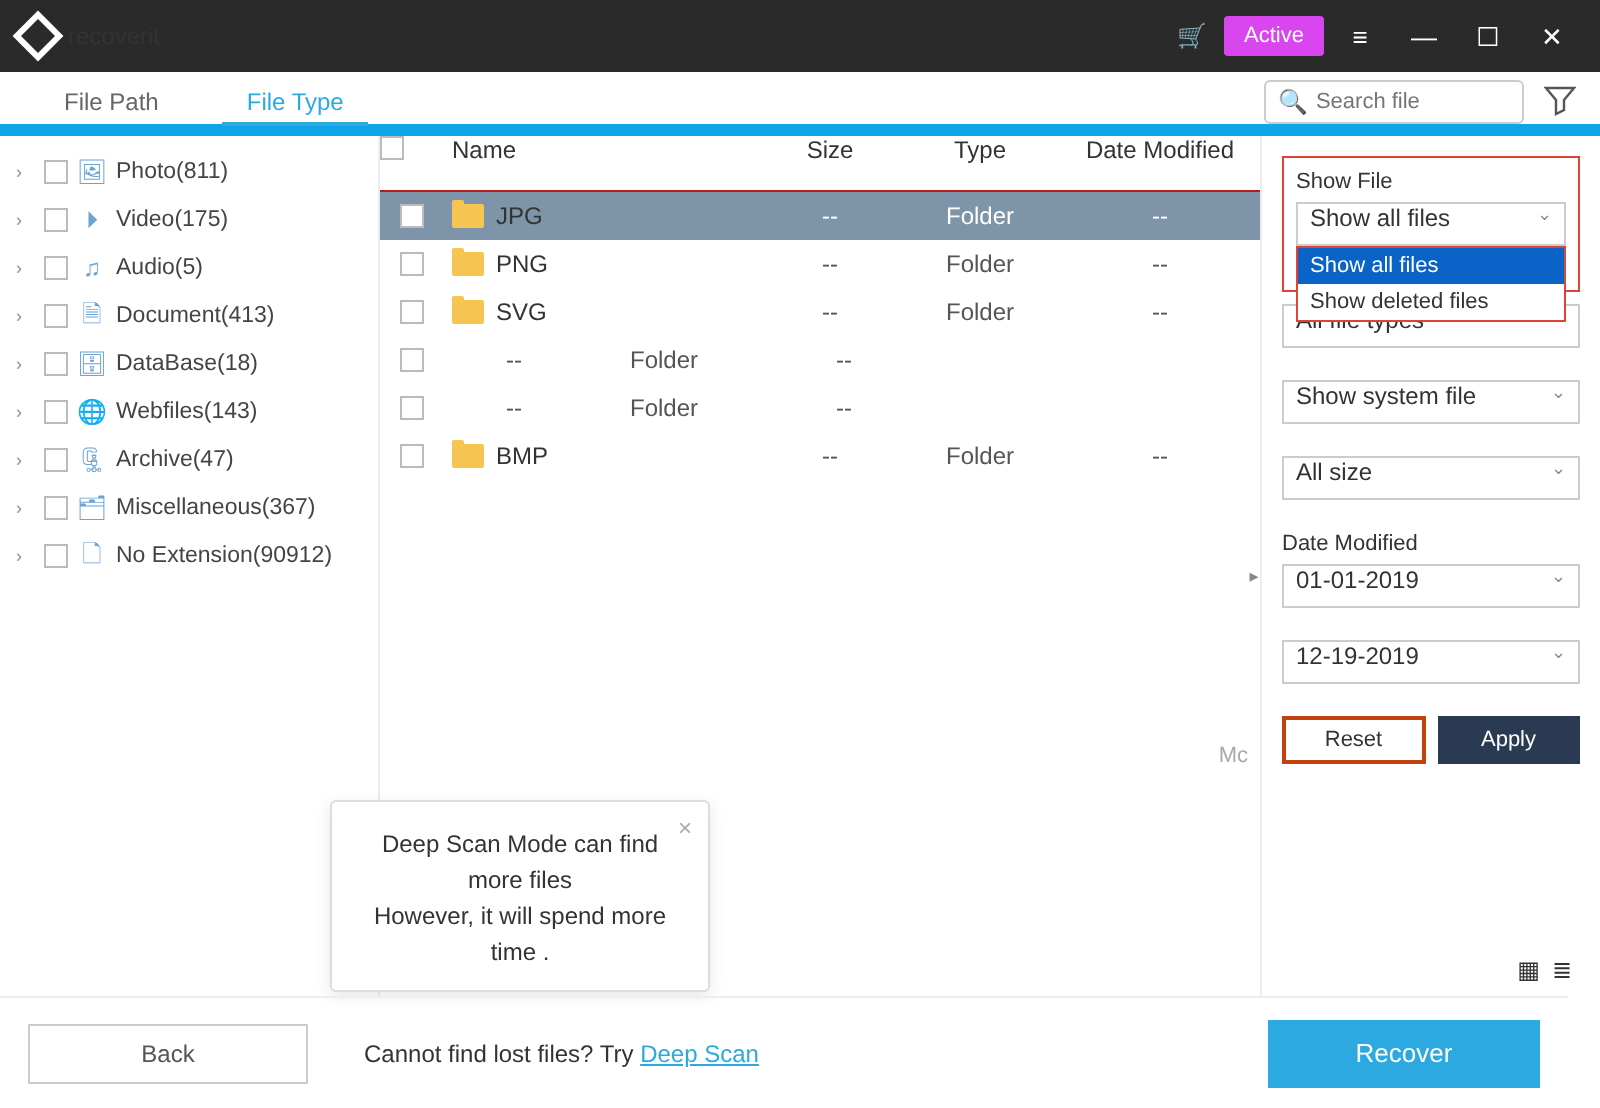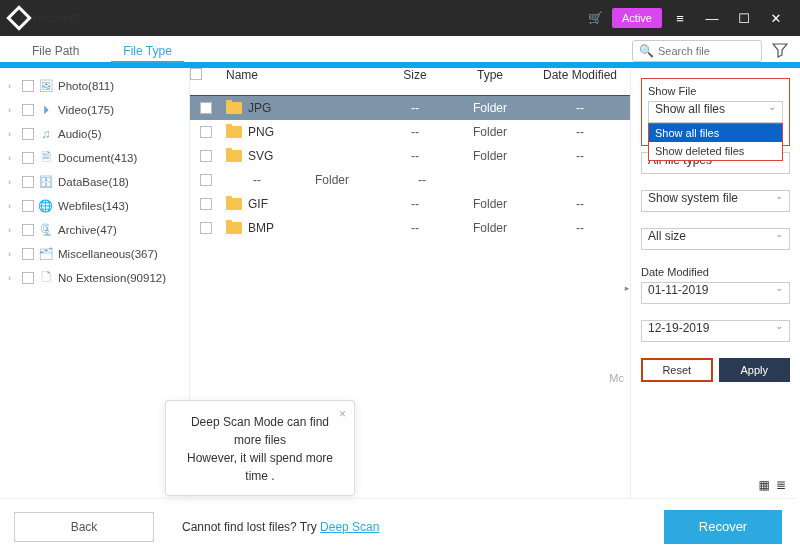--- a/index.html
+++ b/index.html
@@ -49,25 +49,25 @@
 .dropdown{position:absolute;top:21px;left:-1px;right:-1px;border:1px solid #d43;background:#fff;z-index:5}
 .dd-item{padding:3px 6px;font-size:11px}
 .dd-item.sel{background:#0a64c8;color:#fff}
 .btnrow{display:flex;gap:6px;margin-top:4px}
 .btn{flex:1;height:24px;display:flex;align-items:center;justify-content:center;border:2px solid #c2410c;font-size:11px}
 .btn.primary{background:#2a3a52;color:#fff;border-color:#2a3a52}
 .collapse{position:absolute;left:-8px;top:200px;width:8px;height:40px;display:flex;align-items:center;justify-content:center;font-size:9px;color:#888}
 .molabel{position:absolute;right:176px;top:372px;font-size:11px;color:#aaa}
 .tooltip{position:absolute;left:165px;bottom:58px;width:190px;background:#fff;border:1px solid #ddd;border-radius:3px;padding:12px 14px 10px;box-shadow:0 2px 8px rgba(0,0,0,.1);text-align:center;font-size:11px;color:#666;line-height:1.5}
 .tooltip .x{position:absolute;top:4px;right:8px;color:#aaa;font-size:12px}
-.footer{position:absolute;bottom:0;left:0;right:4px;height:56px;border-top:1px solid #eee;display:flex;align-items:center;padding:0 14px}
+.footer{position:absolute;bottom:0;left:0;right:16px;height:56px;border-top:1px solid #eee;display:flex;align-items:center;padding:0 14px}
 .back-btn{width:140px;height:30px;border:1px solid #ccc;display:flex;align-items:center;justify-content:center;font-size:12px;color:#555}
 .lost{margin-left:28px;font-size:11px;color:#666}
 .lost a{color:#2ca9e1;text-decoration:underline}
-.recover-btn{margin-left:auto;width:118px;height:34px;background:#2ca9e1;color:#fff;display:flex;align-items:center;justify-content:center;font-size:13px}
+.recover-btn{margin-left:auto;width:136px;height:34px;background:#2ca9e1;color:#fff;display:flex;align-items:center;justify-content:center;font-size:13px}
 .viewicons{position:absolute;right:14px;bottom:62px;display:flex;gap:6px;color:#bbb;font-size:13px}
 </style>
 </head>
 <body>
 
 <div class="titlebar">
   <div class="logo">
     <div class="logo-icon"></div>
     <span>recoverit</span>
   </div>
@@ -203,24 +203,20 @@
           <div class="fcb">
             <div class="cb"></div>
           </div>
           <div class="col-size cell">--</div>
           <div class="col-type cell">Folder</div>
           <div class="col-mod cell">--</div>
         </div>
         <div class="frow">
           <div class="fcb">
             <div class="cb"></div>
-          </div>
-          <div class="col-name cell" style="display:flex;align-items:center">
-            <div class="folder-ic"></div>
-            <span>GIF</span>
           </div>
           <div class="col-size cell">--</div>
           <div class="col-type cell">Folder</div>
           <div class="col-mod cell">--</div>
         </div>
         <div class="frow">
           <div class="fcb">
             <div class="cb"></div>
           </div>
           <div class="col-name cell" style="display:flex;align-items:center">
@@ -254,21 +250,21 @@
     <div class="rselect">
         <span>Show system file</span>
         <span class="car">⌄</span>
       </div>
     <div class="rselect">
         <span>All size</span>
         <span class="car">⌄</span>
       </div>
     <div class="rlabel">Date Modified</div>
     <div class="rselect">
-        <span>01-11-2019</span>
+        <span>01-01-2019</span>
         <span class="car">⌄</span>
       </div>
     <div class="rselect">
         <span>12-19-2019</span>
         <span class="car">⌄</span>
       </div>
     <div class="btnrow">
       <div class="btn">Reset</div>
       <div class="btn primary">Apply</div>
     </div>

